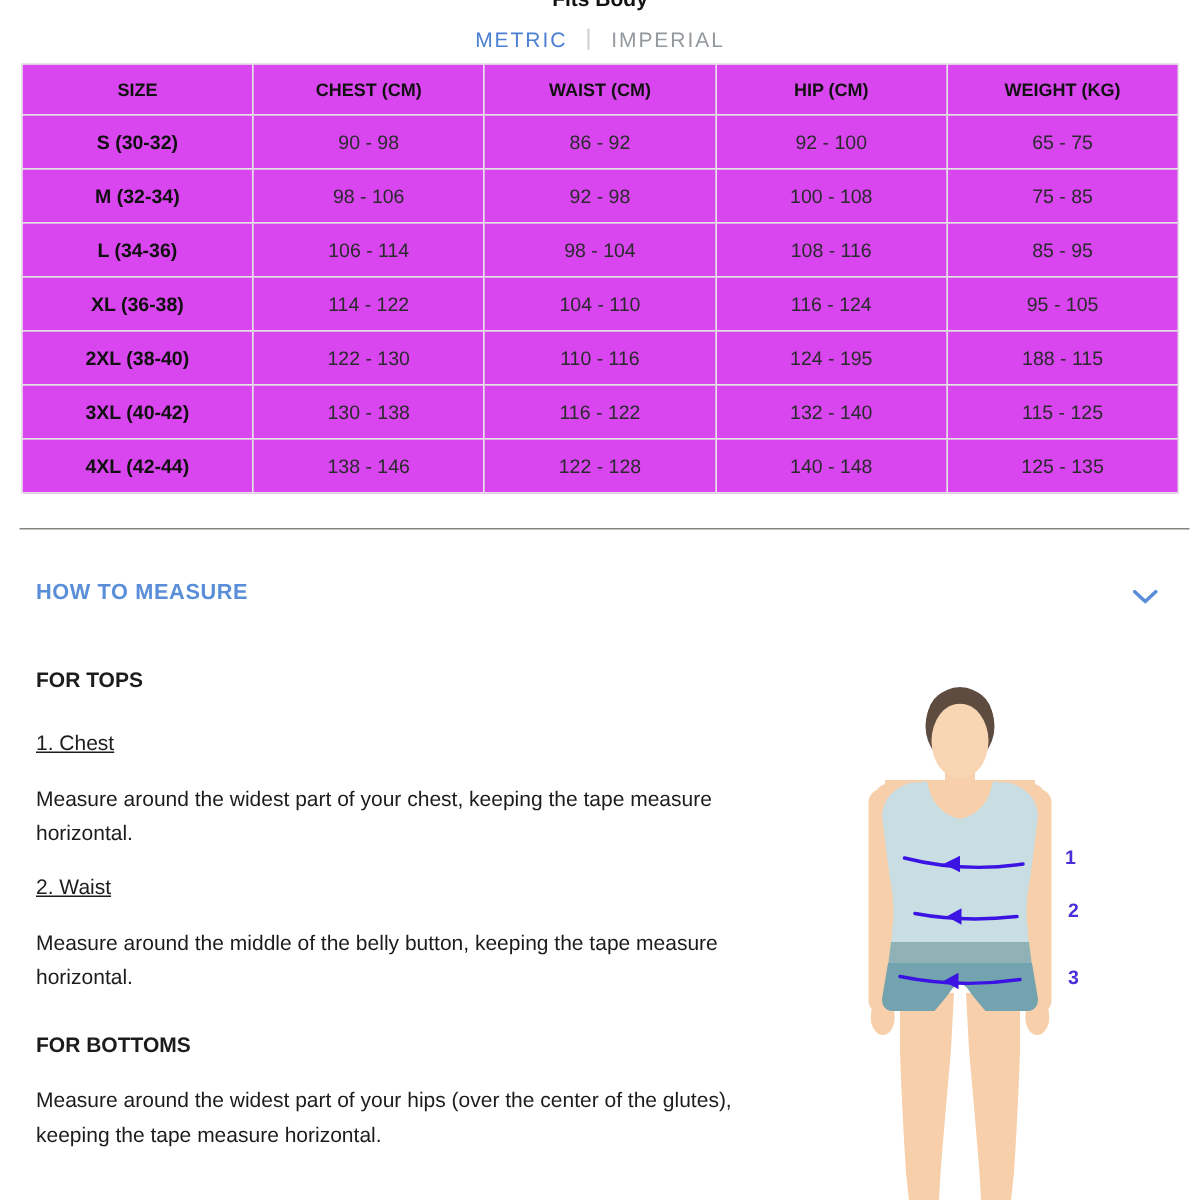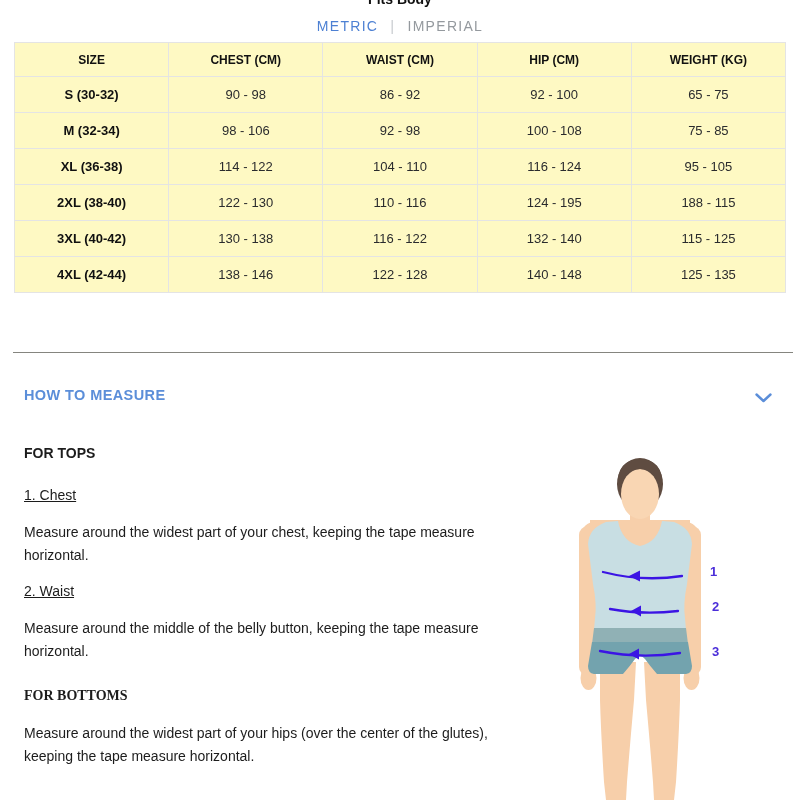--- a/index.html
+++ b/index.html
@@ -23,21 +23,21 @@
   .unit-sep      { color:#c9cdd1; font-size:15px; }
   .unit-imperial { color:#94999e; cursor:pointer; }
 
   
   table.size-chart {
     position:absolute; top:42px; left:14px; width:772px;
     border-collapse:collapse; table-layout:fixed;
   }
   .size-chart th, .size-chart td {
     border:1px solid #e4e4e4; text-align:center; vertical-align:middle;
-    background:#fef9c3; padding:0;
+    background:#d946ef; padding:0;
   }
   .size-chart th { height:33px; font-size:12px; color:#111; font-weight:bold; }
   .size-chart td { height:35px; font-size:13px; color:#2a2b2d; }
   .size-chart td.size-col { font-weight:bold; color:#101010; }
 
   
   .divider {
     position:absolute; top:352px; left:13px; width:780px; height:0;
     border-top:1px solid #85857f;
   }
@@ -51,21 +51,21 @@
   }
   .htm-title { font-size:14.5px; color:#5b8ed9; letter-spacing:0.4px; }
   .chevron { width:17px; height:10px; display:block; }
 
   
   .measure-content {
     position:absolute; top:443px; left:24px; width:494px;
     font-size:14px; color:#1c1c1c;
   }
   .grp-heading { font-weight:bold; line-height:20px; margin:0; }
-  .grp-heading.mt11 { margin-top:23px;font-family:Liberation Serif, serif; }
+  .grp-heading.mt11 { margin-top:23px; }
   .step-label { line-height:20px; margin-top:22px; text-decoration:underline; }
   .step-label.mt14 { margin-top:14px; }
   .step-label.mt18 { margin-top:25px; }
   .step-text  { line-height:23px; margin-top:16px; }
 
   
   .figure-wrap { position:absolute; left:560px; top:452px; width:240px; height:348px; }
   .figure-wrap svg { display:block; }
   .arrow-label { font-size:13px; font-weight:bold; fill:#4b2ed9; }
 </style>
@@ -97,20 +97,27 @@
       <td>86 - 92</td>
       <td>92 - 100</td>
       <td>65 - 75</td>
     </tr>
     <tr>
       <td class="size-col">M (32-34)</td>
       <td>98 - 106</td>
       <td>92 - 98</td>
       <td>100 - 108</td>
       <td>75 - 85</td>
+    </tr>
+    <tr>
+      <td class="size-col">L (34-36)</td>
+      <td>106 - 114</td>
+      <td>98 - 104</td>
+      <td>108 - 116</td>
+      <td>85 - 95</td>
     </tr>
     <tr>
       <td class="size-col">XL (36-38)</td>
       <td>114 - 122</td>
       <td>104 - 110</td>
       <td>116 - 124</td>
       <td>95 - 105</td>
     </tr>
     <tr>
       <td class="size-col">2XL (38-40)</td>

